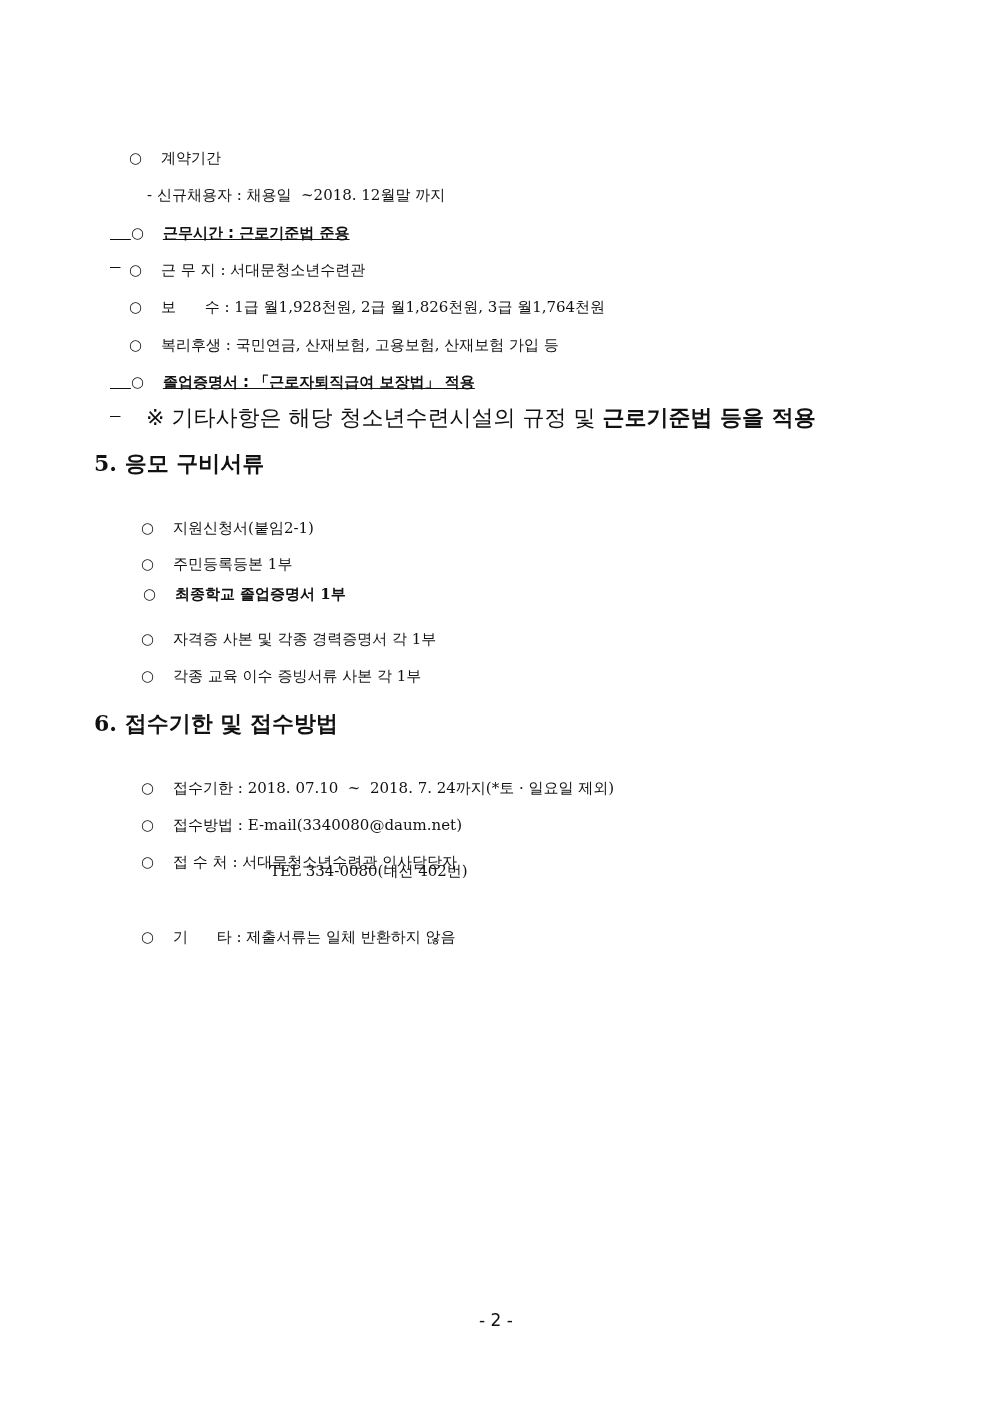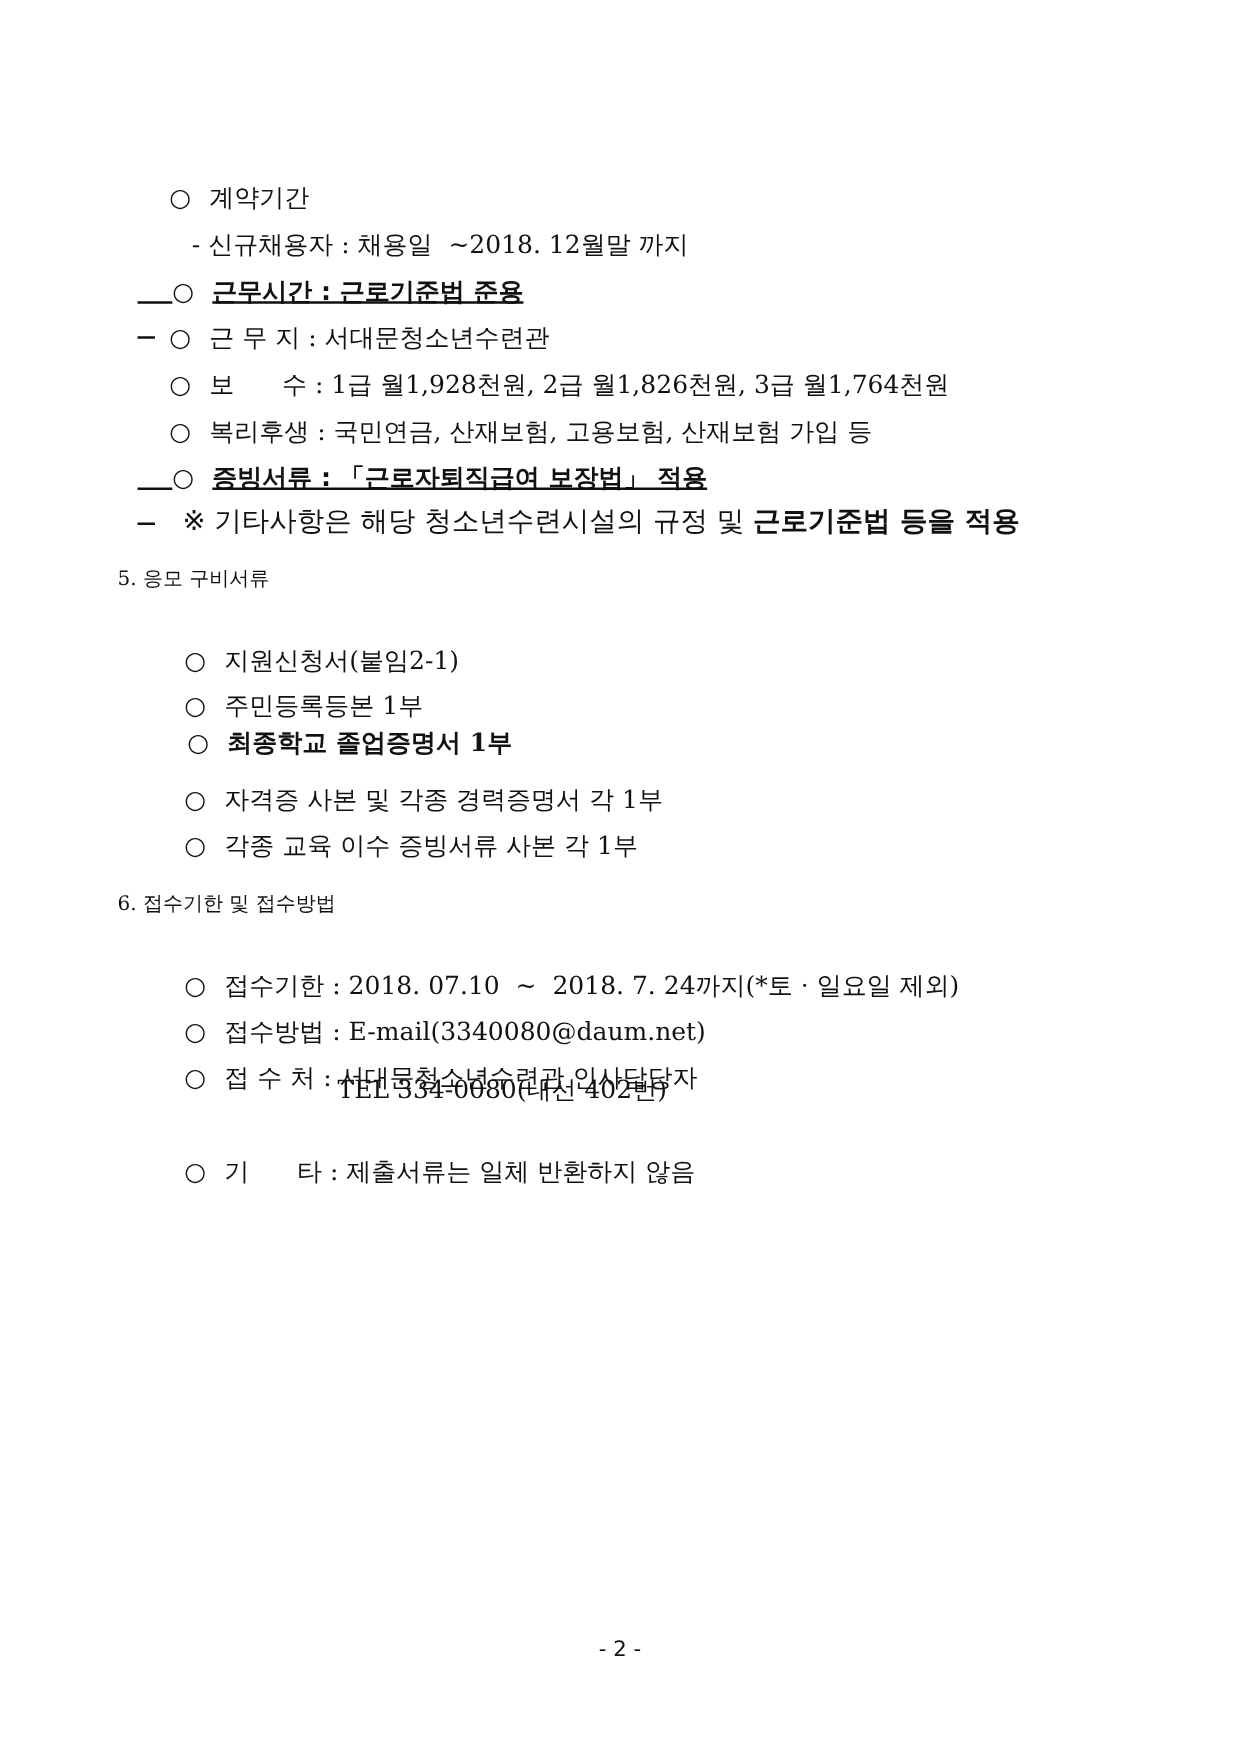--- a/index.html
+++ b/index.html
@@ -1,25 +1,25 @@
 <!DOCTYPE html>
 <html><head>
 <meta charset="utf-8">
 <style>
   html, body { margin: 0; padding: 0; background: #ffffff; }
   body {
     width: 992px; height: 1403px; position: relative; overflow: hidden;
     font-family: "DejaVu Serif", "Liberation Serif", serif;
     color: #111111;
   }
-  .line { position: absolute; white-space: pre; font-size: 20px; line-height: 28px; }
+  .line { position: absolute; white-space: pre; font-size: 15px; line-height: 28px; }
   .bold { font-weight: bold; font-family: "DejaVu Sans", sans-serif; text-decoration: underline; }
   .note { font-size: 22px; font-family: "DejaVu Sans", sans-serif; }
   .note .b { font-weight: bold; }
-  .heading { font-size: 16px; font-weight: normal; }
+  .heading { font-size: 22px; font-weight: bold; }
   .bullet { display: inline-block; width: 32px; }
   .footer { position: absolute; left: 0; width: 992px; top: 1310px; text-align: center; font-size: 17px; font-family: "DejaVu Sans", sans-serif; }
 </style>
 </head>
 <body>
 
 <div>
 
   <div class="line" style="left:110px; top:116px;">
     <span class="bullet">○</span><span>계약기간</span>
@@ -33,21 +33,21 @@
   <div class="line" style="left:110px; top:228px;">
     <span class="bullet">○</span><span>근 무 지 : 서대문청소년수련관</span>
   </div>
   <div class="line" style="left:110px; top:265px;">
     <span class="bullet">○</span><span>보      수 : 1급 월1,928천원, 2급 월1,826천원, 3급 월1,764천원</span>
   </div>
   <div class="line" style="left:110px; top:303px;">
     <span class="bullet">○</span><span>복리후생 : 국민연금, 산재보험, 고용보험, 산재보험 가입 등</span>
   </div>
   <div class="line bold" style="left:110px; top:340px;">
-    <span class="bullet">○</span><span>증빙서류 : 「근로자퇴직급여 보장법」 적용</span>
+    <span class="bullet">○</span><span>졸업증명서 : 「근로자퇴직급여 보장법」 적용</span>
   </div>
   <div class="line note" style="left:118px; top:376px;">
     <span>※ 기타사항은 해당 청소년수련시설의 규정 및 </span><span class="b">근로기준법 등을 적용</span>
   </div>
 
   <div class="line heading" style="left:94px; top:449px;">5. 응모 구비서류</div>
   <div class="line" style="left:122px; top:486px;">
     <span class="bullet">○</span><span>지원신청서(붙임2-1)</span>
   </div>
   <div class="line" style="left:122px; top:522px;">

